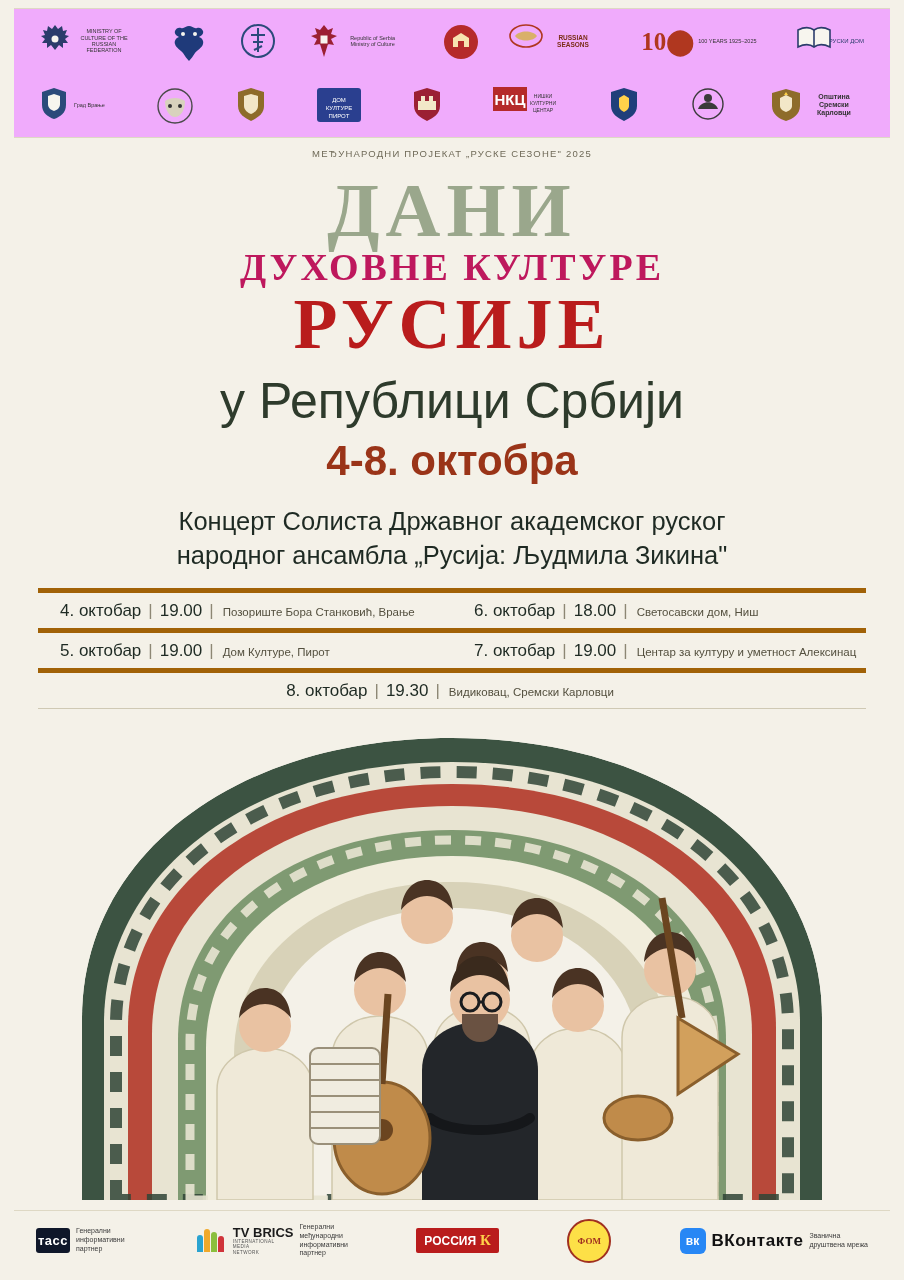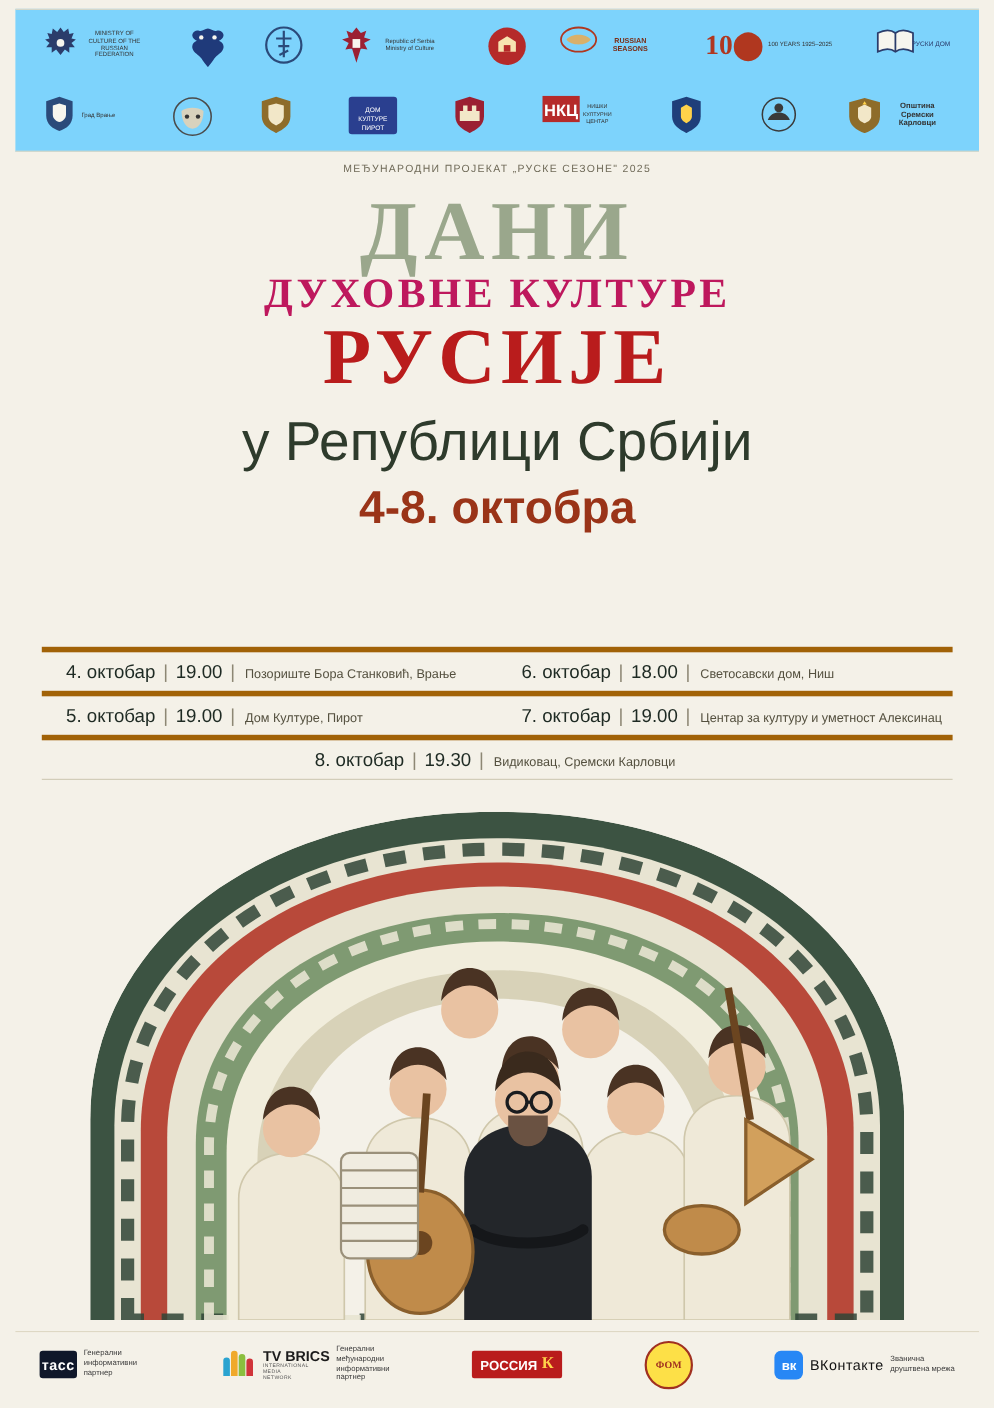--- a/index.html
+++ b/index.html
@@ -18,21 +18,21 @@
     background: #f4f1e8;
     overflow: hidden;
   }
   
   .logo-bar {
     position: absolute;
     top: 8px;
     left: 14px;
     right: 14px;
     height: 128px;
-    background: #7dd3fc;
+    background: #f0abfc;
     border-top: 1px solid #ded8c4;
     border-bottom: 1px solid #ded8c4;
   }
   .logo-row {
     display: flex;
     align-items: center;
     justify-content: space-between;
     height: 64px;
     padding: 0 26px;
     box-sizing: border-box;
@@ -280,22 +280,22 @@
     border-radius: 6px;
     background: #2787f5;
     color: #fff;
     font-size: 12px;
     font-weight: bold;
     display: flex;
     align-items: center;
     justify-content: center;
   }
   .vk-word {
-    font-size: 13px;
-    font-weight: normal;
+    font-size: 17px;
+    font-weight: bold;
     color: #111;
     letter-spacing: 0.5px;
   }
 </style>
 </head>
 <body>
 
 <div class="poster">
 
   <div class="logo-bar">
@@ -487,20 +487,24 @@
   <div class="project-line">МЕЂУНАРОДНИ ПРОЈЕКАТ „РУСКЕ СЕЗОНЕ" 2025</div>
 
   <div class="title-block">
     <div class="t-dani">ДАНИ</div>
     <div class="t-duhovne">ДУХОВНЕ КУЛТУРЕ</div>
     <div class="t-rusije">РУСИЈЕ</div>
     <div class="t-srbija">у Републици Србији</div>
     <div class="t-dates">4-8. октобра</div>
   </div>
 
+  <div class="concert">
+    <div>Концерт Солиста Државног академског руског</div>
+    <div>народног ансамбла „Русија: Људмила Зикина"</div>
+  </div>
 
   <div class="schedule">
 
     <div class="sched-row">
       <div class="sched-cell">
         <span class="s-date">4. октобар</span>
         <span class="s-sep">|</span>
         <span class="s-time">19.00</span>
         <span class="s-sep">|</span>
         <span class="s-venue">Позориште Бора Станковић, Врање</span>

